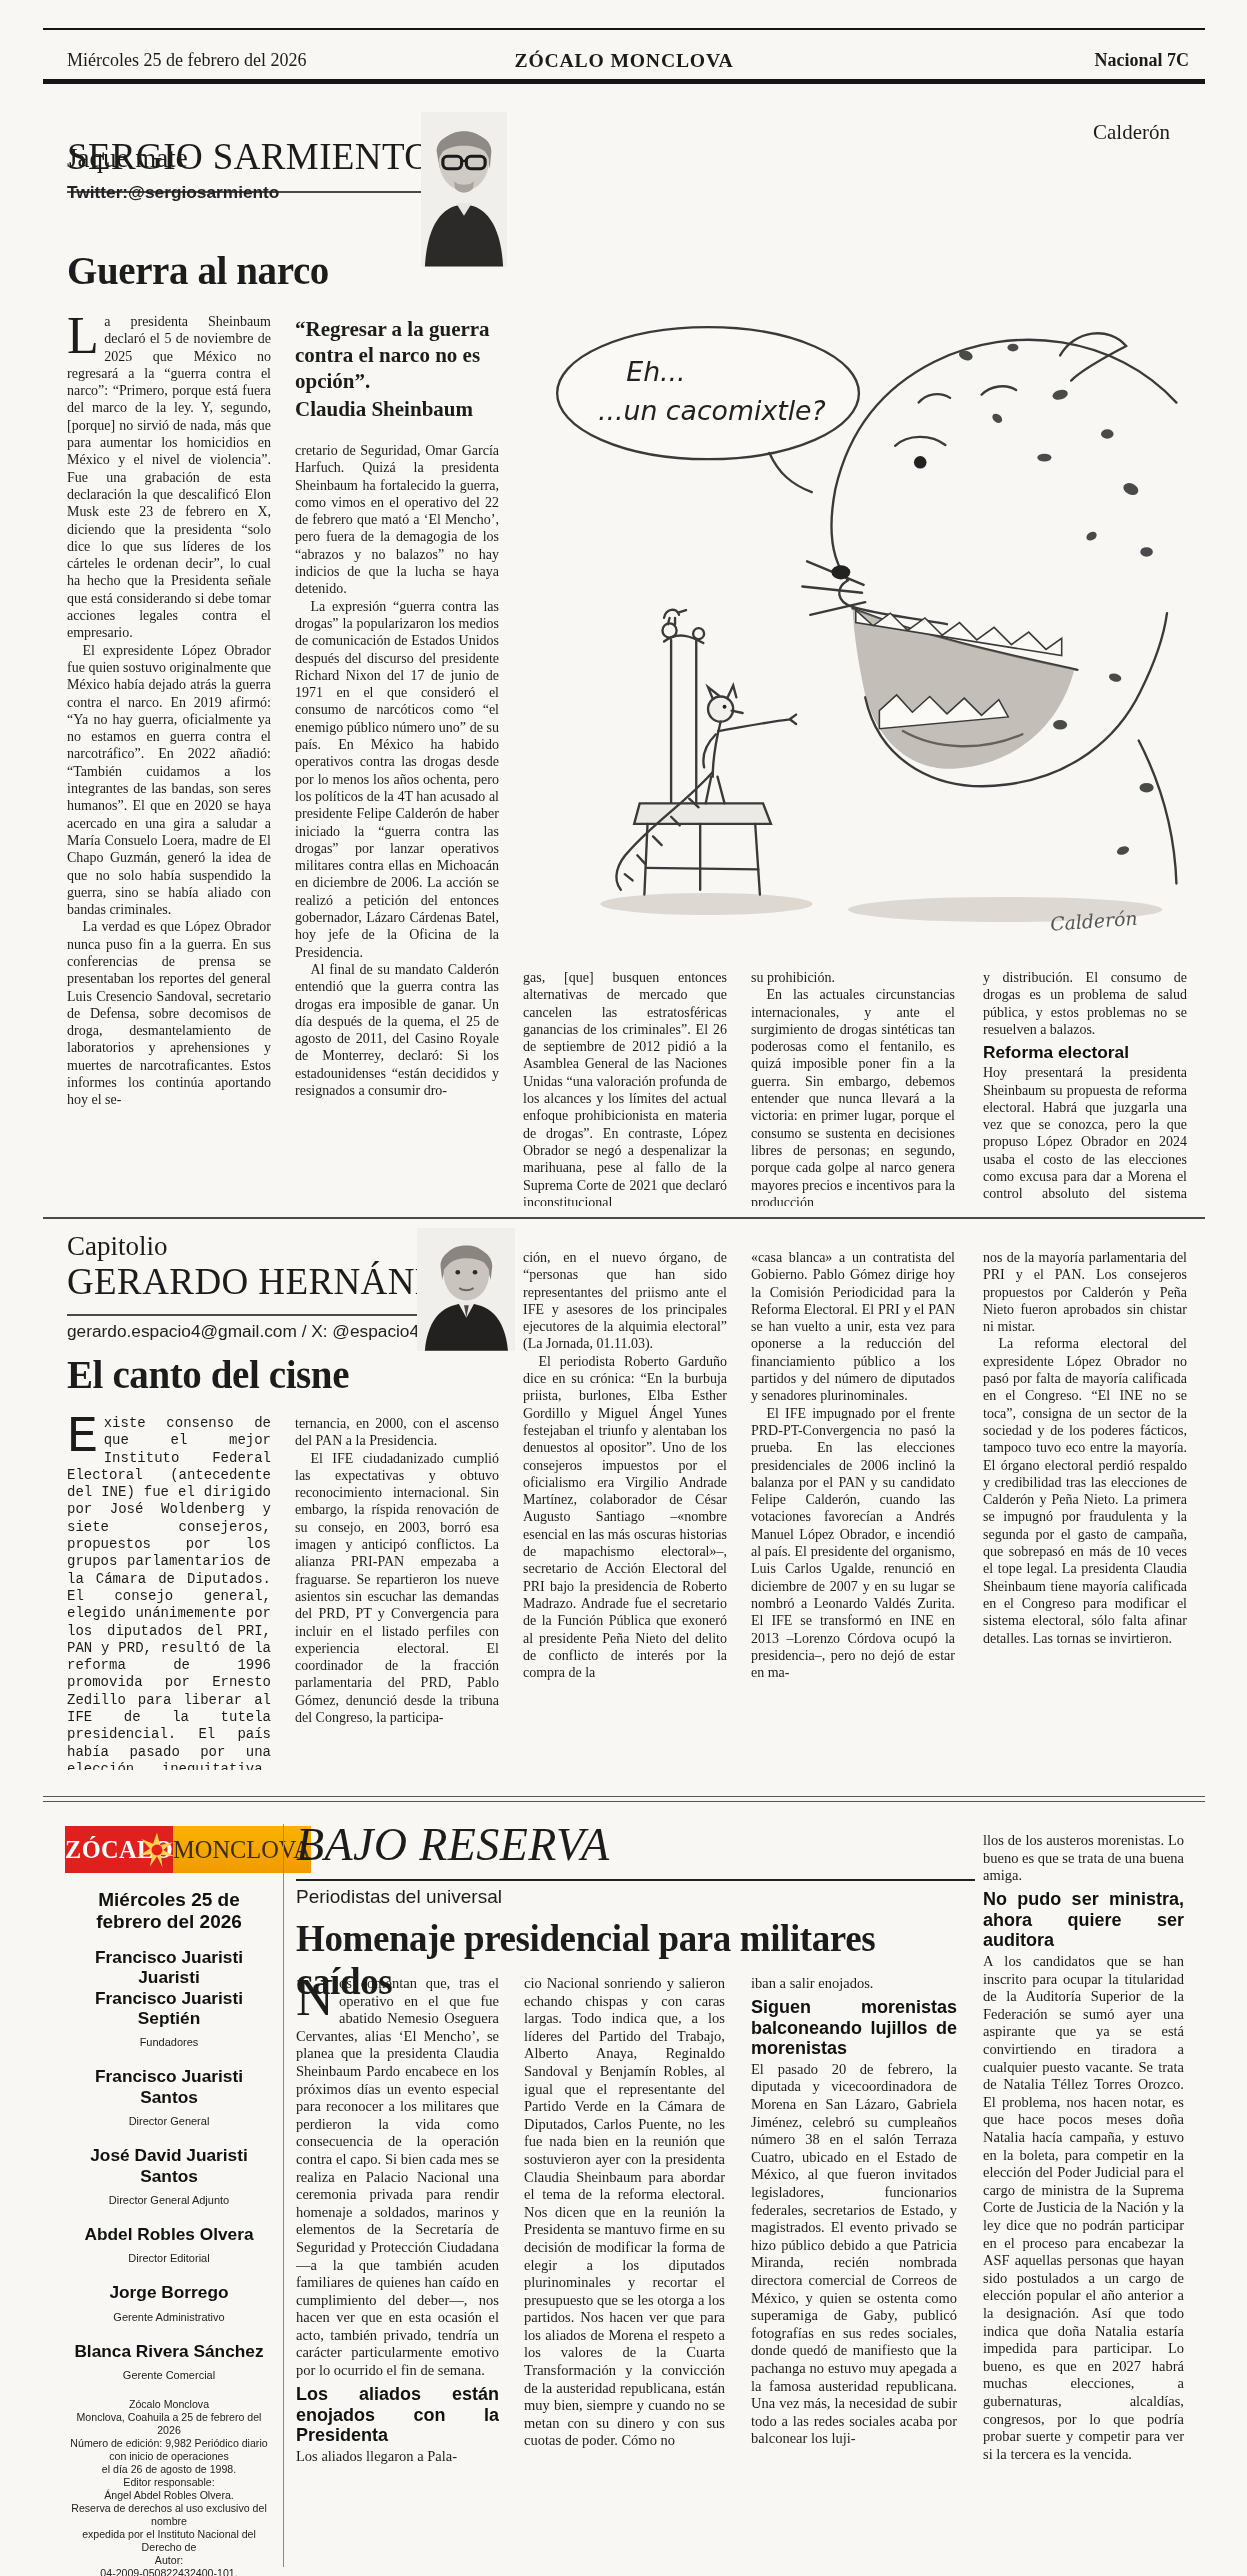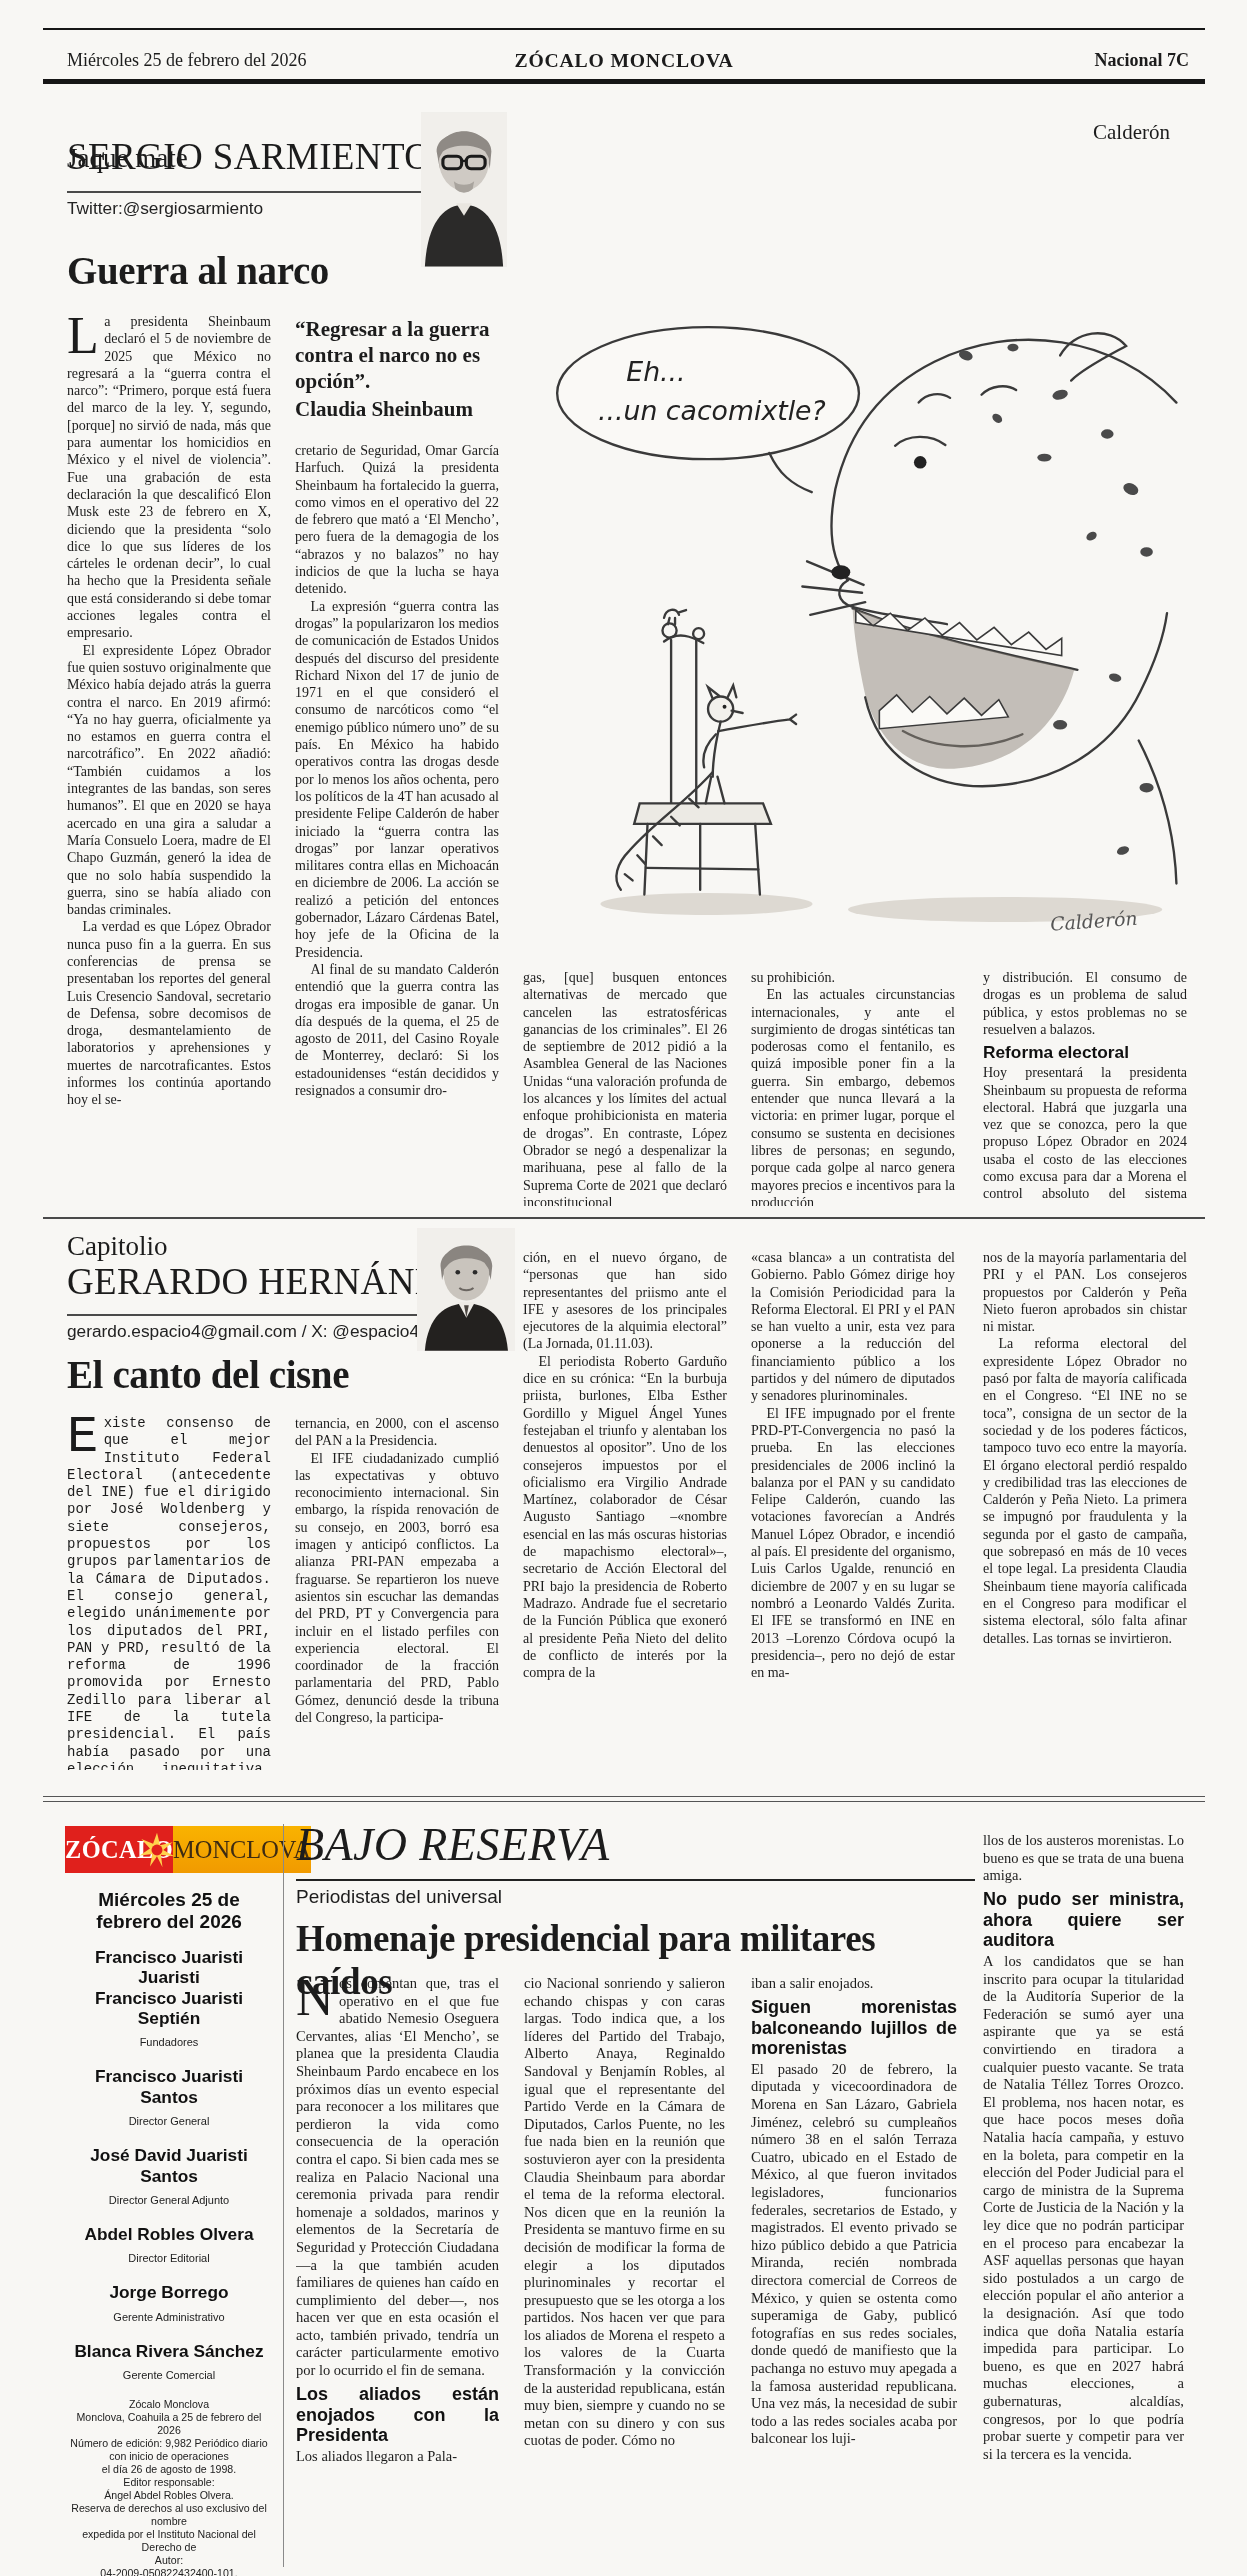--- a/index.html
+++ b/index.html
@@ -66,21 +66,21 @@
 
   <div class="rule" style="left:43px;right:43px;top:28px;height:1.6px;"></div>
   <div class="hdr-date">Miércoles 25 de febrero del 2026</div>
   <div class="hdr-paper">ZÓCALO MONCLOVA</div>
   <div class="hdr-section">Nacional 7C</div>
   <div class="rule" style="left:43px;right:43px;top:79px;height:4.7px;"></div>
 
   <div class="kicker" style="left:67px;top:107px;margin-top:36px;">Jaque mate</div>
   <div class="author" style="left:67px;top:135px;">SERGIO SARMIENTO</div>
   <div class="colrule" style="left:67px;top:191px;width:440px;"></div>
-  <div class="byline" style="left:67px;top:198px;">Twitter:@sergiosarmiento</div>
+  <div class="byline" style="left:67px;top:182px;font-weight:bold;">Twitter:@sergiosarmiento</div>
 
   <div class="photo" style="left:421px;top:112px;width:86px;height:155px;">
     <svg width="86" height="155" viewBox="0 0 110 197">
       <rect width="110" height="197" fill="#f1efeb"></rect>
       <path d="M20,50 C20,18 90,18 90,50 L88,72 C86,40 26,40 24,72 Z" fill="#8f8a85"></path>
       <ellipse cx="55" cy="62" rx="32" ry="38" fill="#cfcac4"></ellipse>
       <path d="M22,60 C20,34 38,24 55,24 C74,24 90,36 88,60 L82,50 C70,40 40,40 28,50 Z" fill="#8f8a85"></path>
       <rect x="28" y="56" width="24" height="16" rx="6" fill="none" stroke="#1a1a1a" stroke-width="4"></rect>
       <rect x="58" y="56" width="24" height="16" rx="6" fill="none" stroke="#1a1a1a" stroke-width="4"></rect>
       <line x1="52" y1="62" x2="58" y2="62" stroke="#1a1a1a" stroke-width="3"></line>

